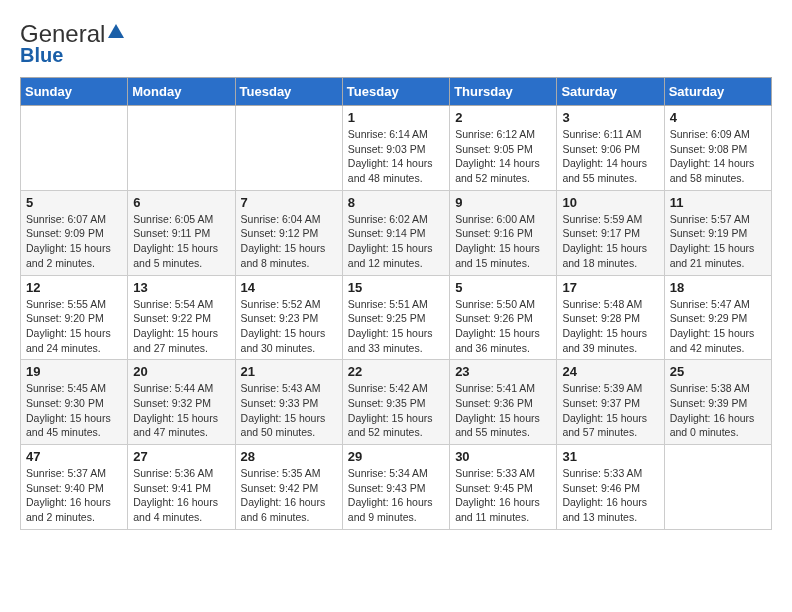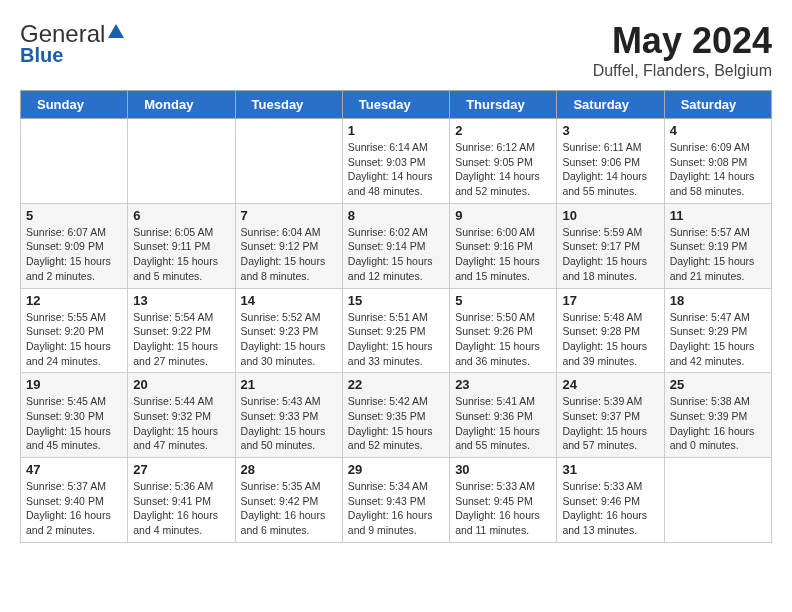--- a/index.html
+++ b/index.html
@@ -38,21 +38,21 @@
       color: #444;
     }
     .calendar {
       width: 100%;
       border-collapse: collapse;
       font-size: 11px;
     }
     .calendar th {
       background-color: #2a6fc9;
       color: #fff;
-      padding: 6px 16px;
+      padding: 6px 4px;
       text-align: left;
       font-size: 13px;
       font-weight: bold;
       border: 1px solid #aaa;
     }
     .calendar td {
       vertical-align: top;
       border: 1px solid #ccc;
       padding: 4px 5px;
       width: 107px;
@@ -85,24 +85,20 @@
     <div class="logo-text-row">
       <span style="font-size:24px;color:#333;">General</span>
       <span style="display:inline-block;margin-left:3px;margin-bottom:2px;">
         <svg width="16" height="14" viewBox="0 0 16 14">
             <polygon points="8,0 16,14 0,14" fill="#1a5fa8"></polygon>
           </svg>
       </span>
     </div>
     <span style="font-size:20px;color:#1a5fa8;font-weight:bold;margin-top:-4px;">Blue</span>
   </div>
-  <div class="title-section">
-    <div class="month-year">May 2024</div>
-    <div class="location">Duffel, Flanders, Belgium</div>
-  </div>
 </div>
 
 <table class="calendar">
   <thead>
     <tr>
     <th>Sunday</th>
         <th>Monday</th>
         <th>Tuesday</th>
         <th>Tuesday</th>
         <th>Thursday</th>

